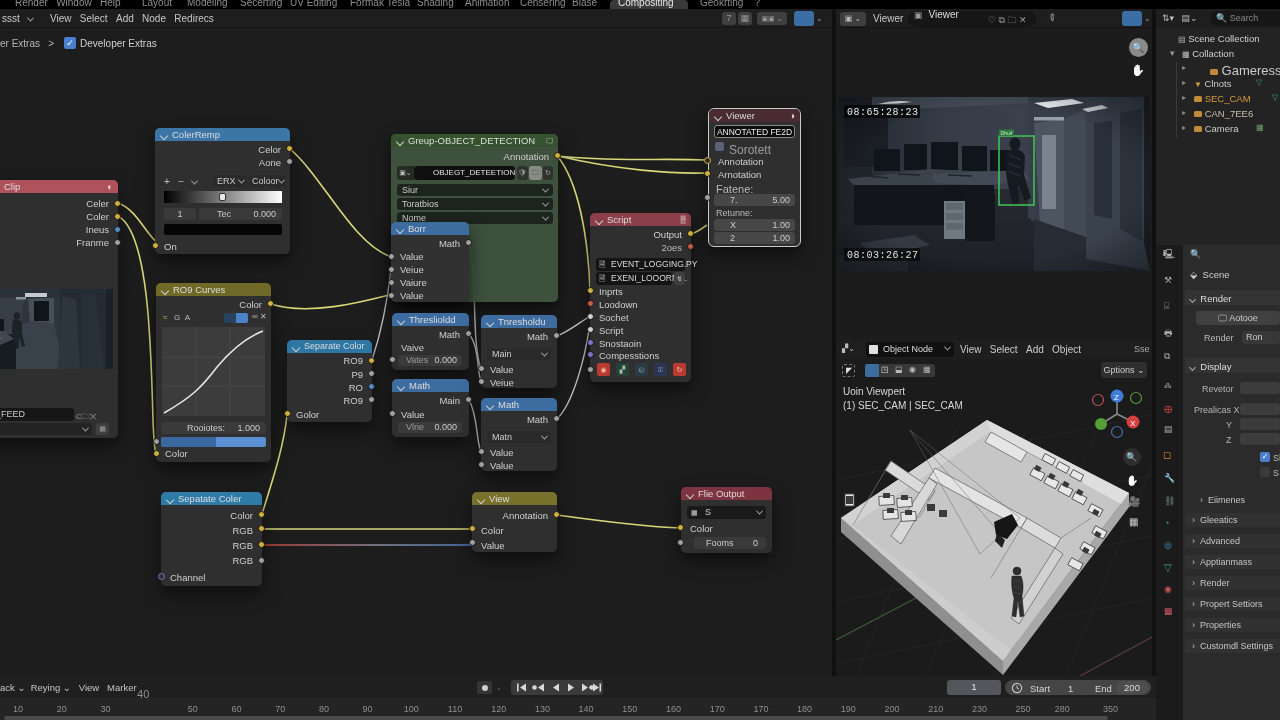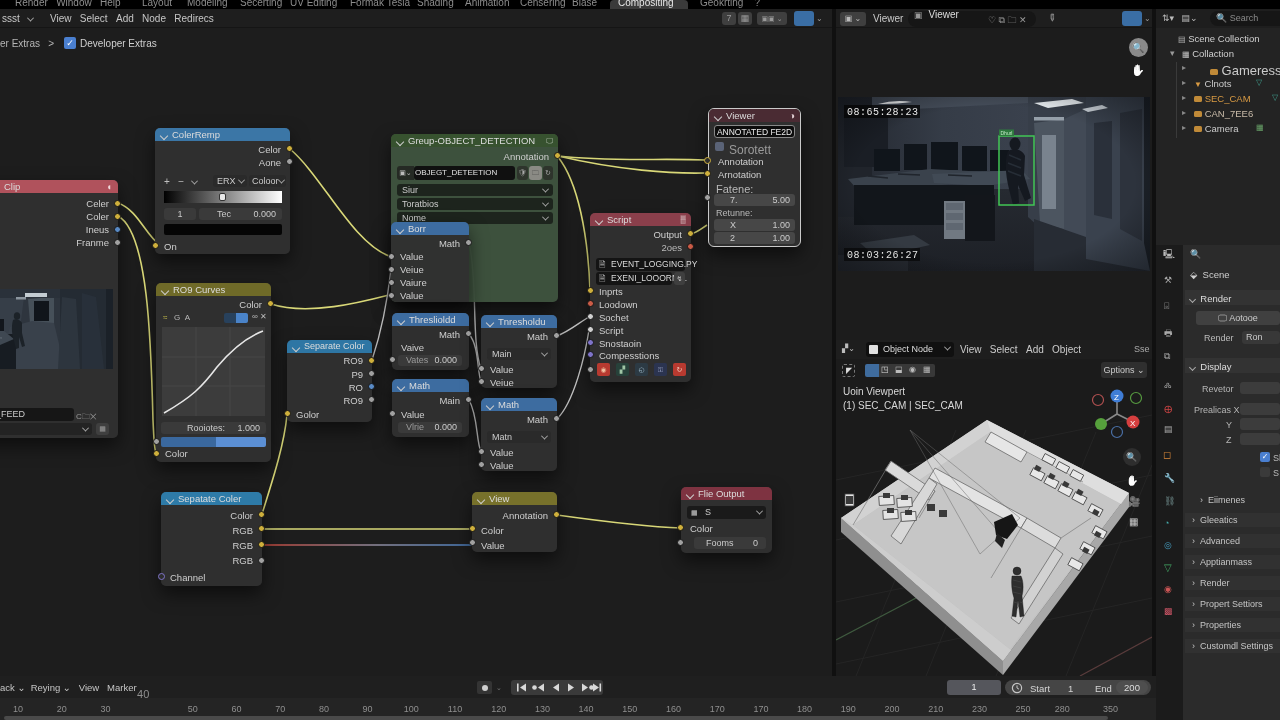--- a/index.html
+++ b/index.html
@@ -198,21 +198,21 @@
 <div class="sock sy" style="left:368px;top:357px"></div>
 <div class="sock sg" style="left:368px;top:370px"></div>
 <div class="sock sb" style="left:368px;top:383px"></div>
 <div class="sock sg" style="left:368px;top:396px"></div>
 <div class="sock sy" style="left:284px;top:410px"></div>
 
 <div class="node" style="left:391px;top:134px;width:167px;height:168px;background:rgba(62,83,62,0.96)">
   <div class="nh" style="background:#37522f">Greup-OBJECT_DETECTION<span style="position:absolute;right:5px;top:0;font-size:7px;color:#cdd7cb">🖵</span></div>
   <div class="rrow" style="top:16.5px;width:150px">Annotation</div>
   <div class="abs" style="left:6px;top:32px;width:17px;height:14px;background:#252a24;border-radius:3px 0 0 3px;color:#bbb;font-size:7px;text-align:center;line-height:14px">▣⌄</div>
-  <div class="fld" style="left:23px;top:32px;width:101px;height:14px;line-height:14px;padding-left:1px;background:#101010;color:#e2e2e2;font-size:8px">OBJEGT_DETEETION</div>
+  <div class="fld" style="left:23px;top:32px;width:101px;height:14px;line-height:14px;padding-left:19px;background:#101010;color:#e2e2e2;font-size:8px">OBJEGT_DETEETION</div>
   <div class="btn" style="left:126px;top:32px;width:11px;height:14px;line-height:14px;font-size:7px;background:#2e342c;color:#aaa">🛡</div>
   <div class="btn" style="left:138px;top:32px;width:13px;height:14px;line-height:14px;font-size:7px;background:#8a8a84;color:#333">🗀</div>
   <div class="btn" style="left:152px;top:32px;width:10px;height:14px;line-height:14px;font-size:7px;background:#2e342c;color:#aaa">↻</div>
   <div class="fld" style="left:6px;top:50px;width:156px;height:12px;line-height:12px;padding-left:5px;background:rgba(24,28,23,0.85)">Siur<span style="position:absolute;right:5px;top:3.5px" class="caret"></span></div>
   <div class="fld" style="left:6px;top:64px;width:156px;height:12px;line-height:12px;padding-left:5px;background:rgba(24,28,23,0.85)">Toratbios<span style="position:absolute;right:5px;top:3.5px" class="caret"></span></div>
   <div class="fld" style="left:6px;top:78px;width:156px;height:12px;line-height:12px;padding-left:5px;background:rgba(24,28,23,0.85)">Nome<span style="position:absolute;right:5px;top:3.5px" class="caret"></span></div>
 </div>
 <div class="sock sy" style="left:554px;top:152px"></div>
 
 <div class="node" style="left:391px;top:222px;width:78px;height:80px;border-radius:5px 5px 0 5px">

